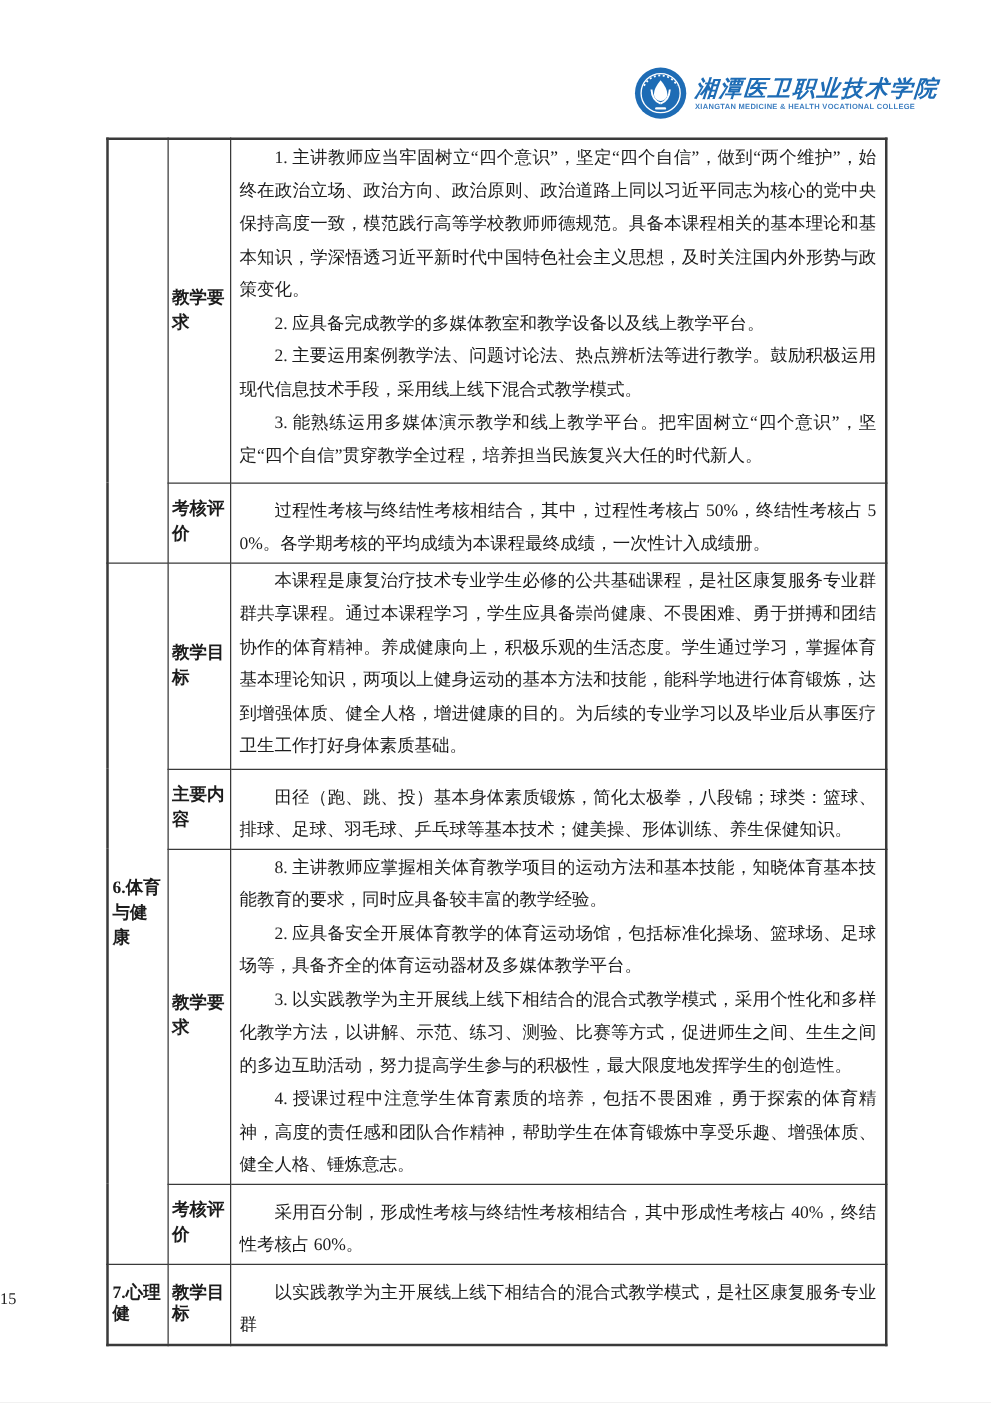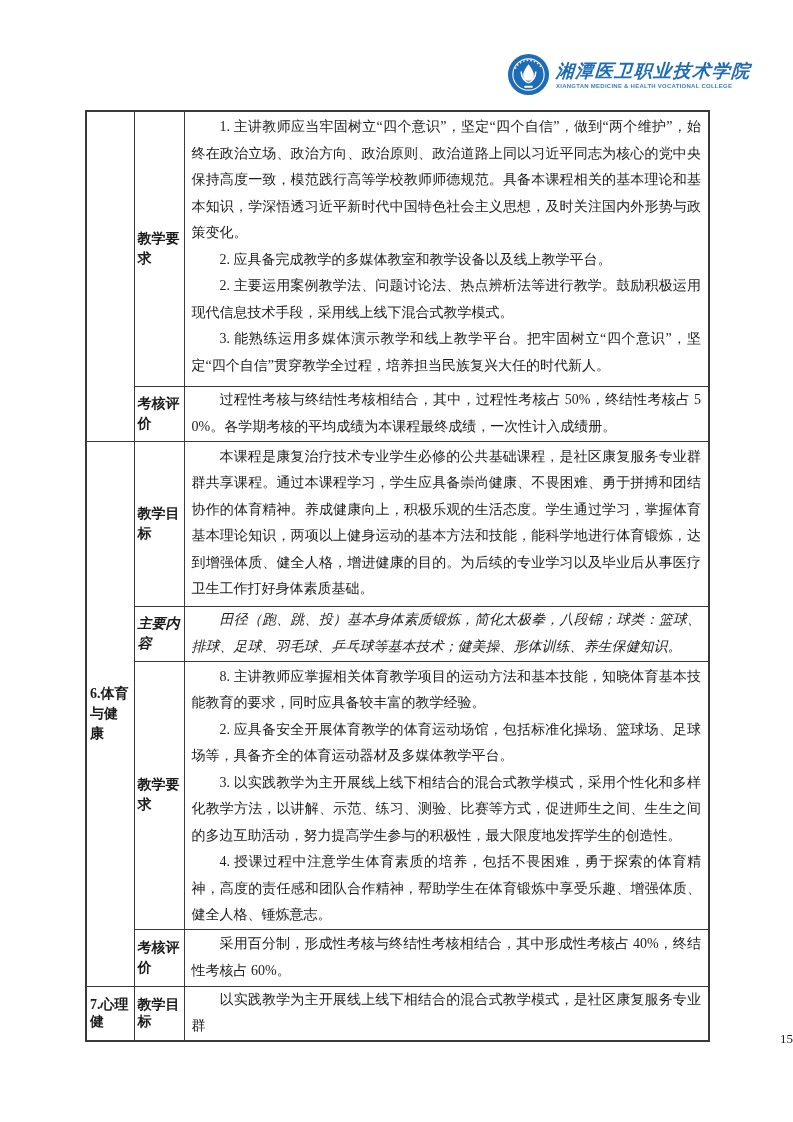--- a/index.html
+++ b/index.html
@@ -44,33 +44,33 @@
     font-weight:bold; font-size:14px; line-height:20px;
     padding:0 3px; word-break:break-all;
   }
   tr.r-last td.section-cell, tr.r-last td.label-cell { line-height:17px;margin-top:45px; }
   td.content-cell {
     font-size:14px; line-height:26.5px;
     padding:2px 7px 0 7px;
     text-align:justify; text-justify:inter-ideograph;
     vertical-align:top; word-break:break-all;
   }
-  td.content-cell.v-mid { vertical-align:middle; padding-top:0; }
+  td.content-cell.v-mid { vertical-align:middle; padding-top:10px; }
   td.content-cell p { margin:0; text-indent:2em; }
   tr.r1 { height:275px; }
   tr.r2 { height:55px; }
   tr.r3 { height:165px; }
-  tr.r4 { height:55px;font-style:italic; }
+  tr.r4 { height:55px; }
   tr.r5 { height:268px; }
   tr.r6 { height:57px; }
   tr.r7 { height:37px; }
   
   .page-number {
     position:absolute; top:1031px; left:0; width:100%;
-    text-align:right; font-size:13px; color:#1c1c1c;
+    text-align:left; font-size:13px; color:#1c1c1c;
   }
 </style>
 </head>
 <body>
 
 <div class="page">
 
   <div class="college-header">
     <svg class="emblem" viewBox="0 0 44 44" xmlns="http://www.w3.org/2000/svg">
       <circle cx="22" cy="22" r="21" fill="#1e6cb5"></circle>

